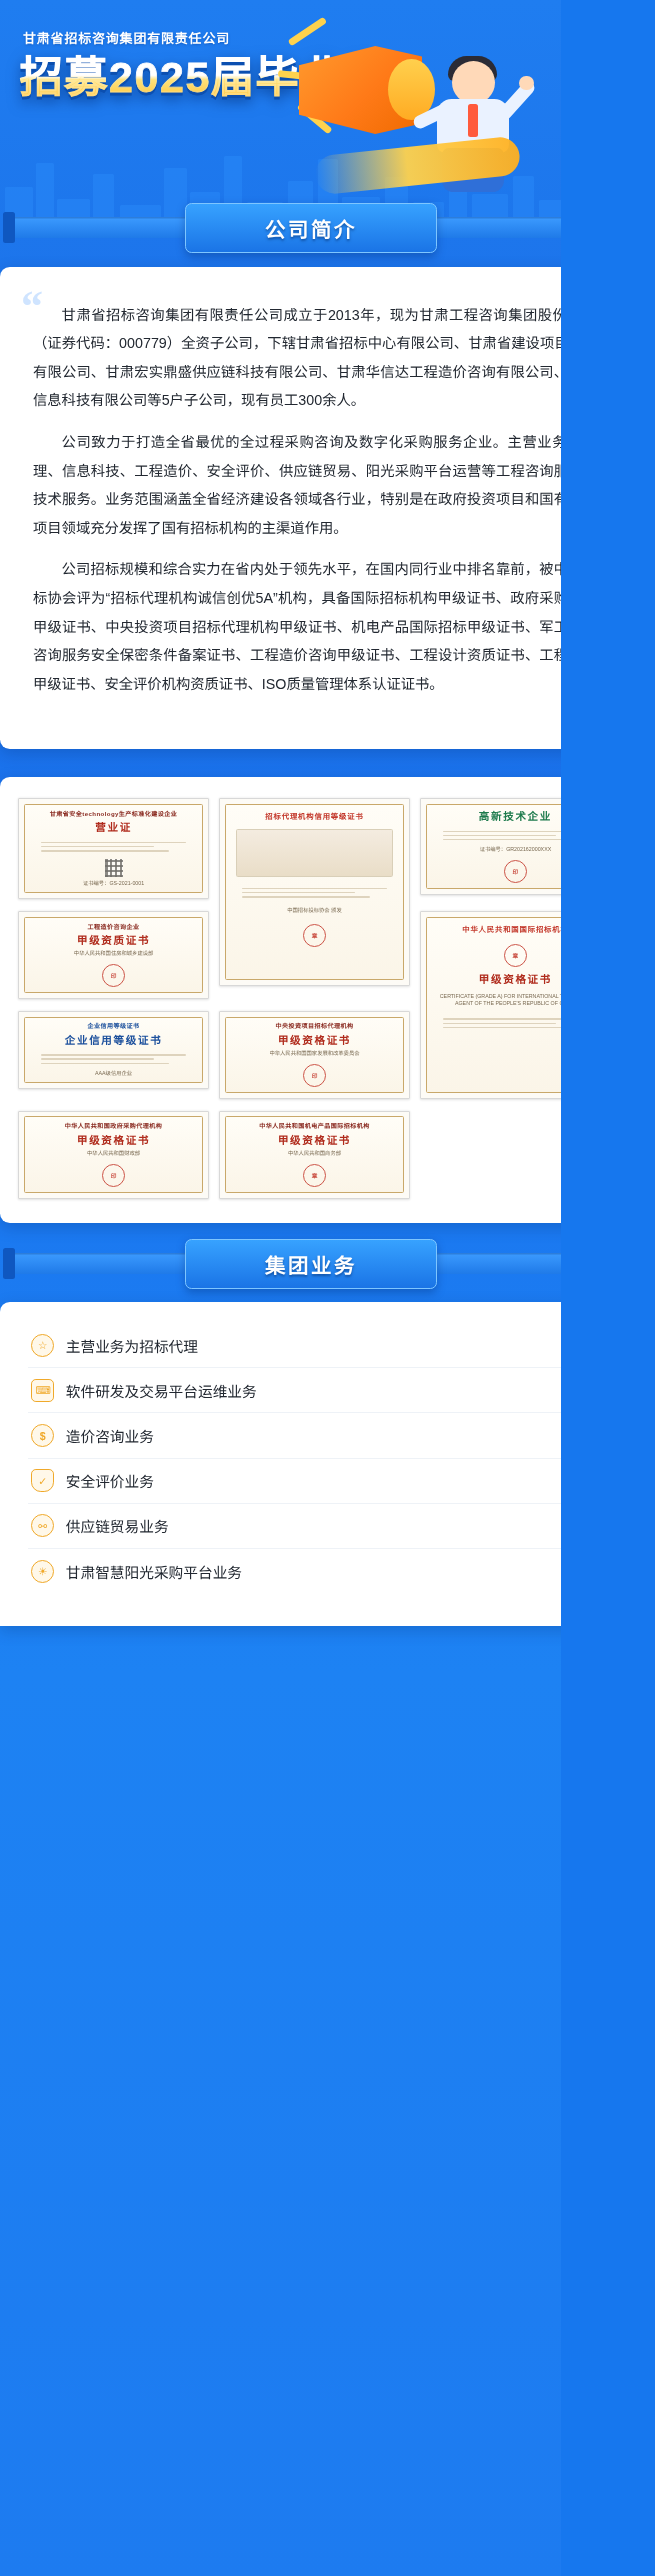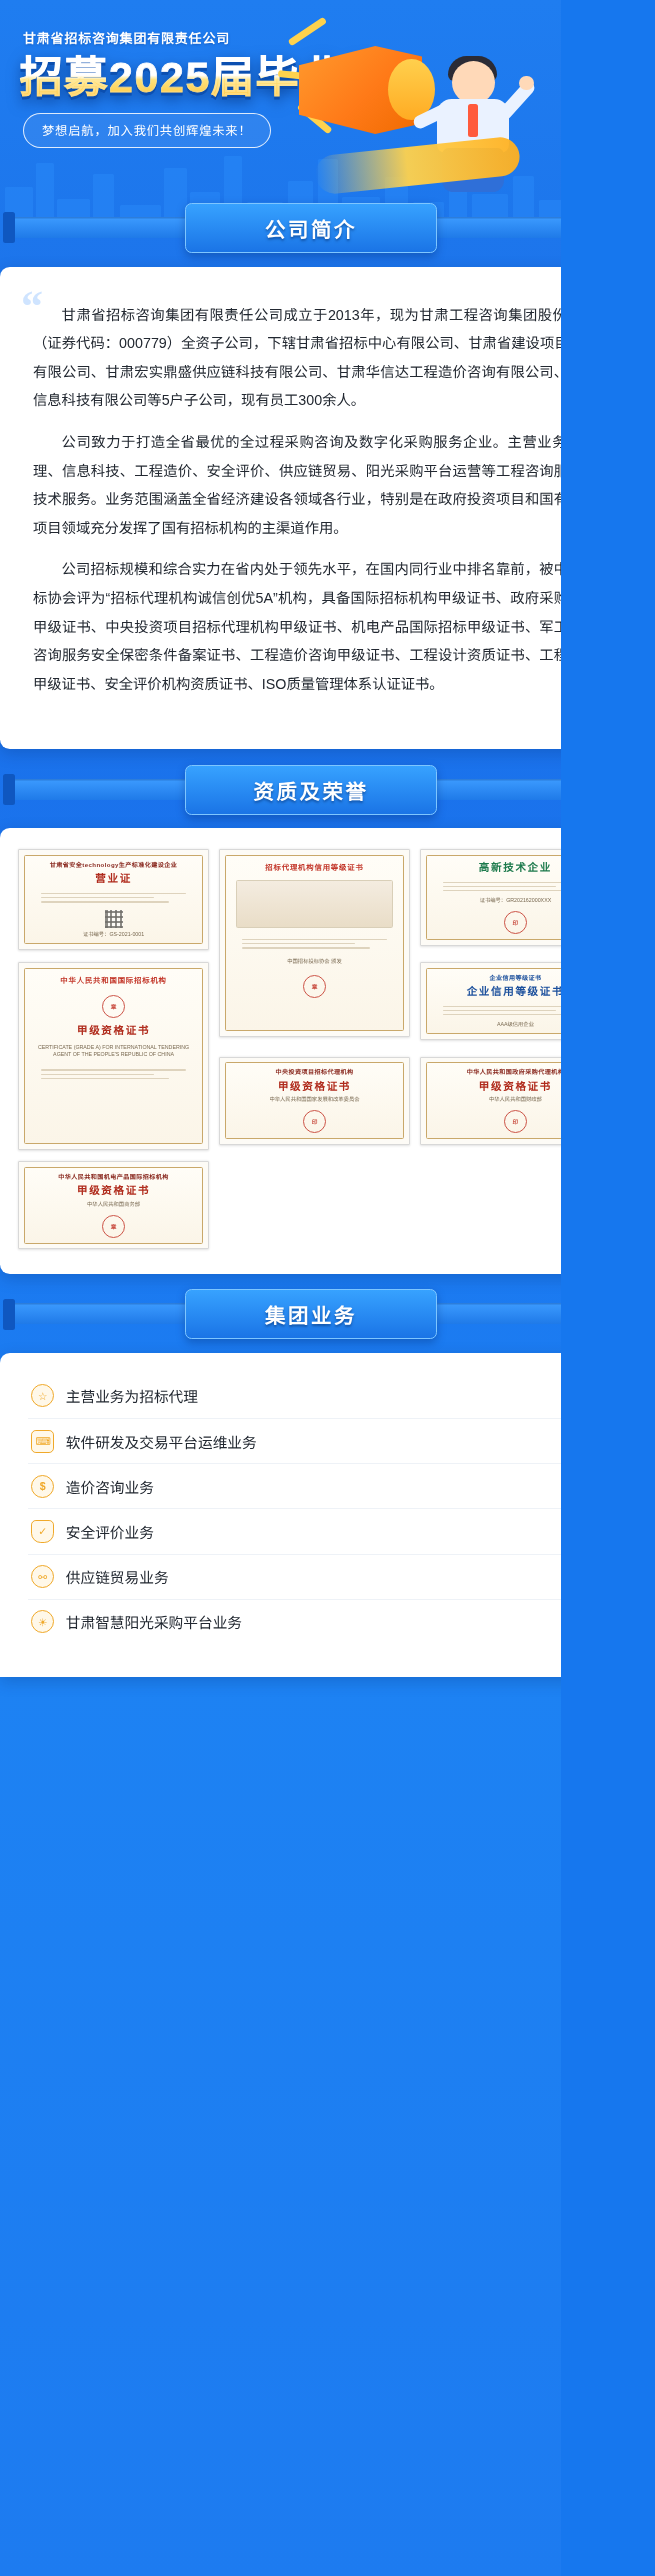--- a/index.html
+++ b/index.html
@@ -274,21 +274,20 @@
     <i style="left:472px;width:36px;height:44px;"></i>
     <i style="left:513px;width:21px;height:62px;"></i>
     <i style="left:539px;width:29.5px;height:38px;"></i>
     <i style="left:573px;width:19.7px;height:75px;"></i>
     <i style="left:598px;width:39px;height:43px;"></i>
   </div>
 
   <div class="header">
     <div class="hdr-sub">甘肃省招标咨询集团有限责任公司</div>
     <div><span class="hdr-title">招募2025届毕业生</span></div>
-    <div class="hdr-badge">梦想启航，加入我们共创辉煌未来！</div>
 
     <div class="mascot">
       <div class="ray r1"></div>
       <div class="ray r2"></div>
       <div class="ray r3"></div>
       <div class="horn"></div>
       <div class="horn2"></div>
       <div class="body-fig">
         <div class="hair"></div>
         <div class="head"></div>
@@ -314,24 +313,20 @@
       <p>甘肃省招标咨询集团有限责任公司成立于2013年，现为甘肃工程咨询集团股份有限公司（证券代码：000779）全资子公司，下辖甘肃省招标中心有限公司、甘肃省建设项目咨询中心有限公司、甘肃宏实鼎盛供应链科技有限公司、甘肃华信达工程造价咨询有限公司、甘肃成兴信息科技有限公司等5户子公司，现有员工300余人。</p>
       <p>公司致力于打造全省最优的全过程采购咨询及数字化采购服务企业。主营业务为招标代理、信息科技、工程造价、安全评价、供应链贸易、阳光采购平台运营等工程咨询服务和高新技术服务。业务范围涵盖全省经济建设各领域各行业，特别是在政府投资项目和国有企业投资项目领域充分发挥了国有招标机构的主渠道作用。</p>
       <p>公司招标规模和综合实力在省内处于领先水平，在国内同行业中排名靠前，被中国招标投标协会评为“招标代理机构诚信创优5A”机构，具备国际招标机构甲级证书、政府采购代理机构甲级证书、中央投资项目招标代理机构甲级证书、机电产品国际招标甲级证书、军工涉密业务咨询服务安全保密条件备案证书、工程造价咨询甲级证书、工程设计资质证书、工程咨询单位甲级证书、安全评价机构资质证书、ISO质量管理体系认证证书。</p>
       <span class="quote q-close">”</span>
     </div>
   </div>
 
   <div class="spacer"></div>
 
   <div class="section">
-    <div class="ribbon-wrap">
-      <div class="ribbon-bar"></div>
-      <div class="ribbon-chip">资质及荣誉</div>
-    </div>
 
     <div class="card honors">
       <div class="cert-grid">
 
         <div class="cert">
           <div class="inner">
             <div class="t">甘肃省安全technology生产标准化建设企业</div>
             <div class="big">营业证</div>
             <div class="lines">
                 <span></span>
@@ -363,20 +358,28 @@
             <div class="lines">
                 <span></span>
                 <span></span>
                 <span></span>
               </div>
             <div class="sub">证书编号：GR202162000XXX</div>
             <div class="seal">印</div>
           </div>
         </div>
 
+        <div class="cert">
+          <div class="inner">
+            <div class="t">工程造价咨询企业</div>
+            <div class="big">甲级资质证书</div>
+            <div class="sub">中华人民共和国住房和城乡建设部</div>
+            <div class="seal">印</div>
+          </div>
+        </div>
 
         <div class="cert tall">
           <div class="inner">
             <div class="redhead">中华人民共和国国际招标机构</div>
             <div class="seal">章</div>
             <div class="big">甲级资格证书</div>
             <div class="sub">CERTIFICATE (GRADE A) FOR INTERNATIONAL TENDERING AGENT OF THE PEOPLE'S REPUBLIC OF CHINA</div>
             <div class="lines">
                 <span></span>
                 <span></span>

